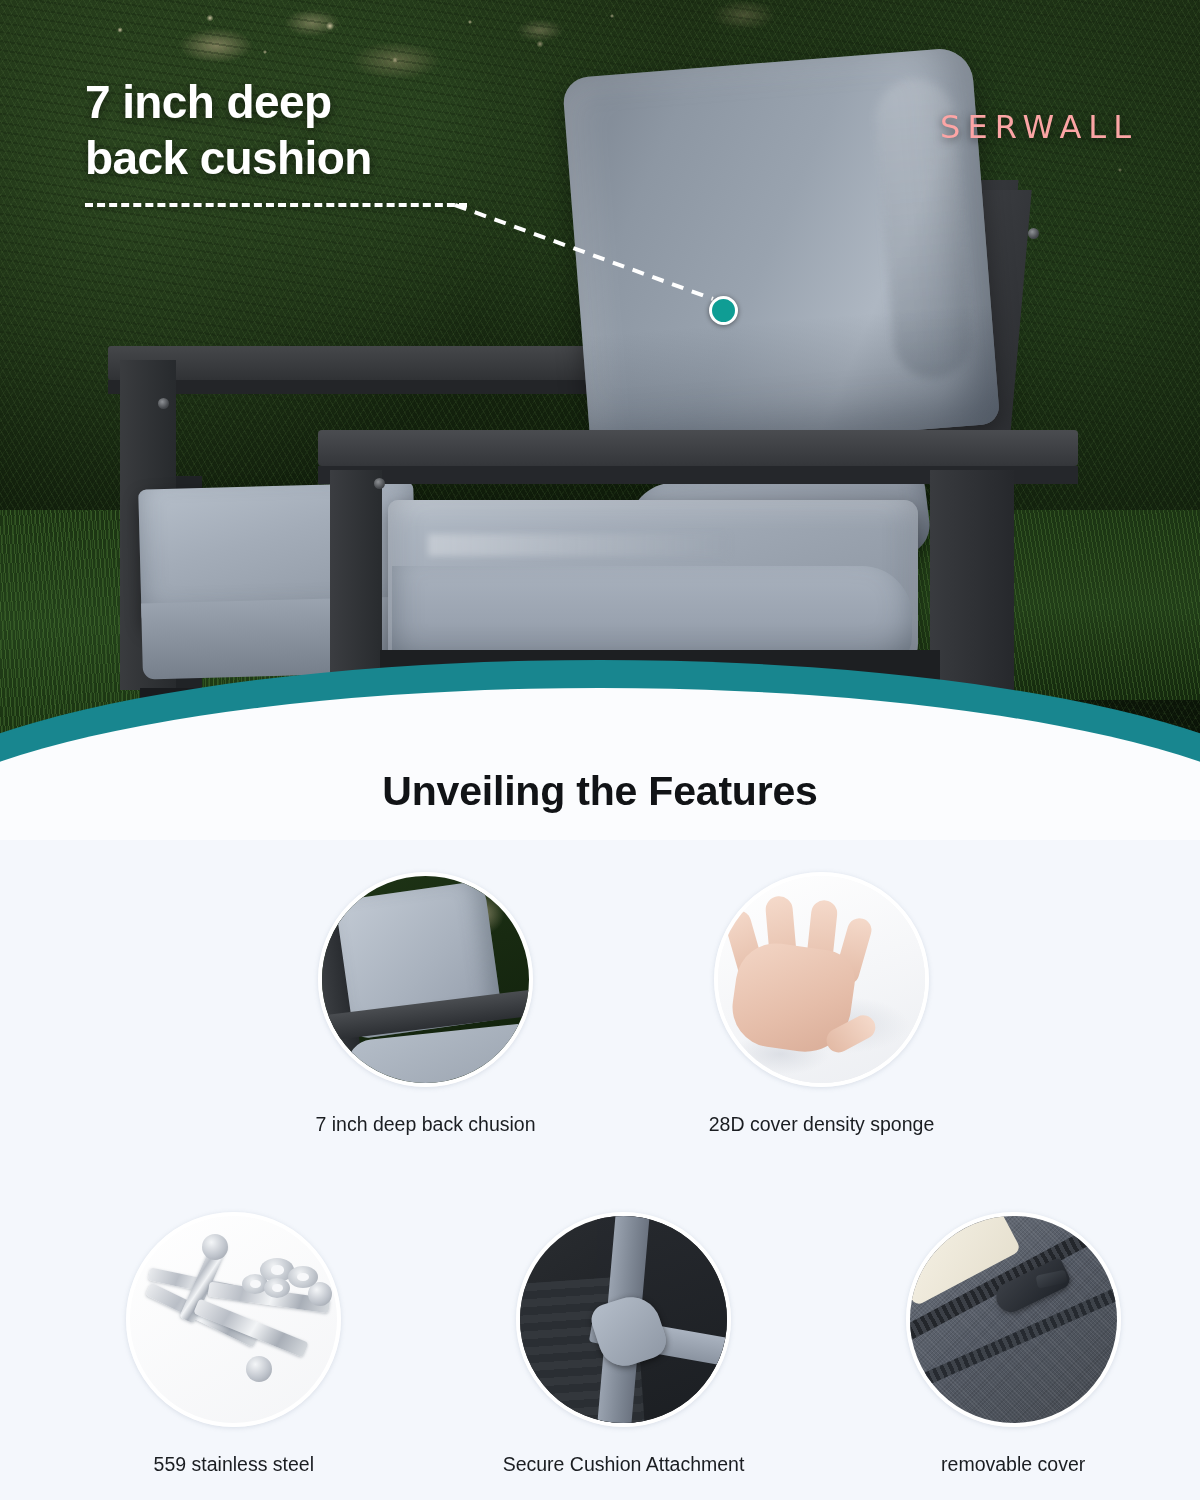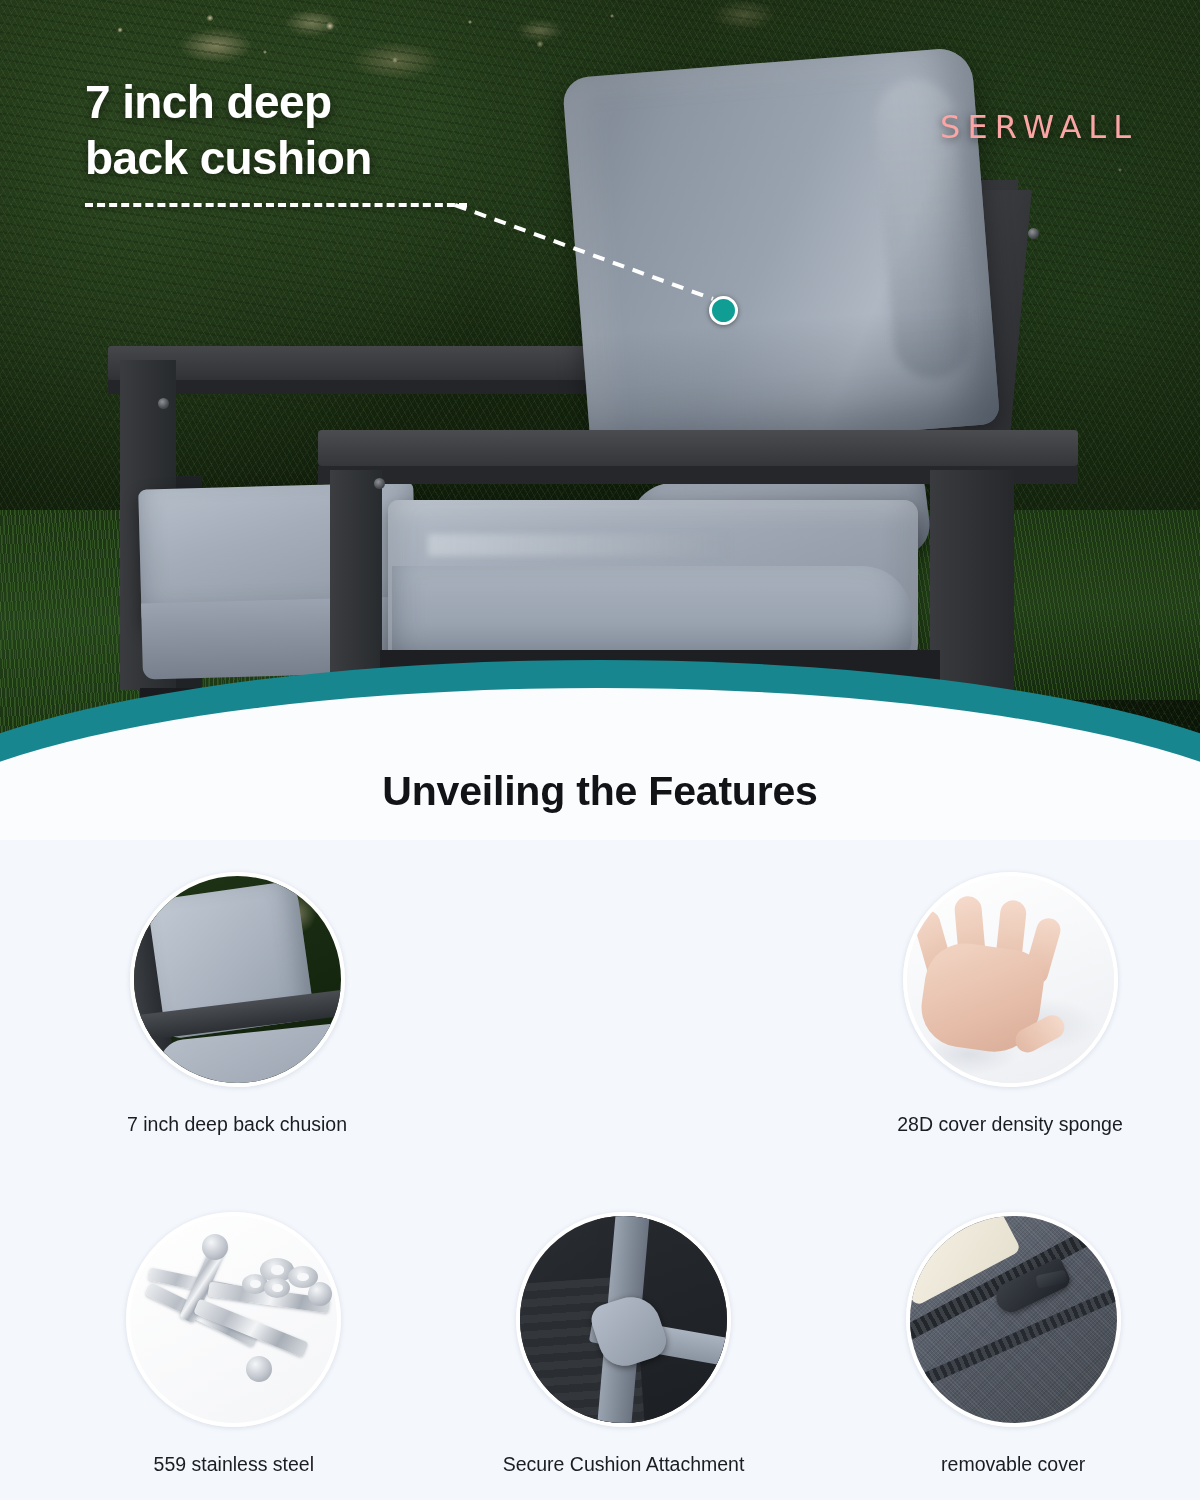--- a/index.html
+++ b/index.html
@@ -194,21 +194,21 @@
   }
 
   
   .section-title {
     position:absolute; left:0; top:768px; width:1200px; text-align:center;
     font-size:41px; font-weight:700; color:#111316; letter-spacing:-.2px;
   }
   .grid {
     position:absolute; left:0; top:872px; width:1200px;
   }
-  .row { display:flex; justify-content:space-between; gap:16px;margin-left:47px; }
+  .row { display:flex; justify-content:center; gap:16px;margin-left:47px; }
   .cell { width:380px; display:flex; flex-direction:column; align-items:center; }
   .thumb {
     width:215px; height:215px; border-radius:50%;
     border:4px solid #ffffff; overflow:hidden; position:relative;
     box-shadow:0 1px 5px rgba(120,135,160,.22);
   }
   .caption {
     margin-top:26px; font-size:19.5px; color:#1a1d21; text-align:center;
     font-weight:400;
   }

